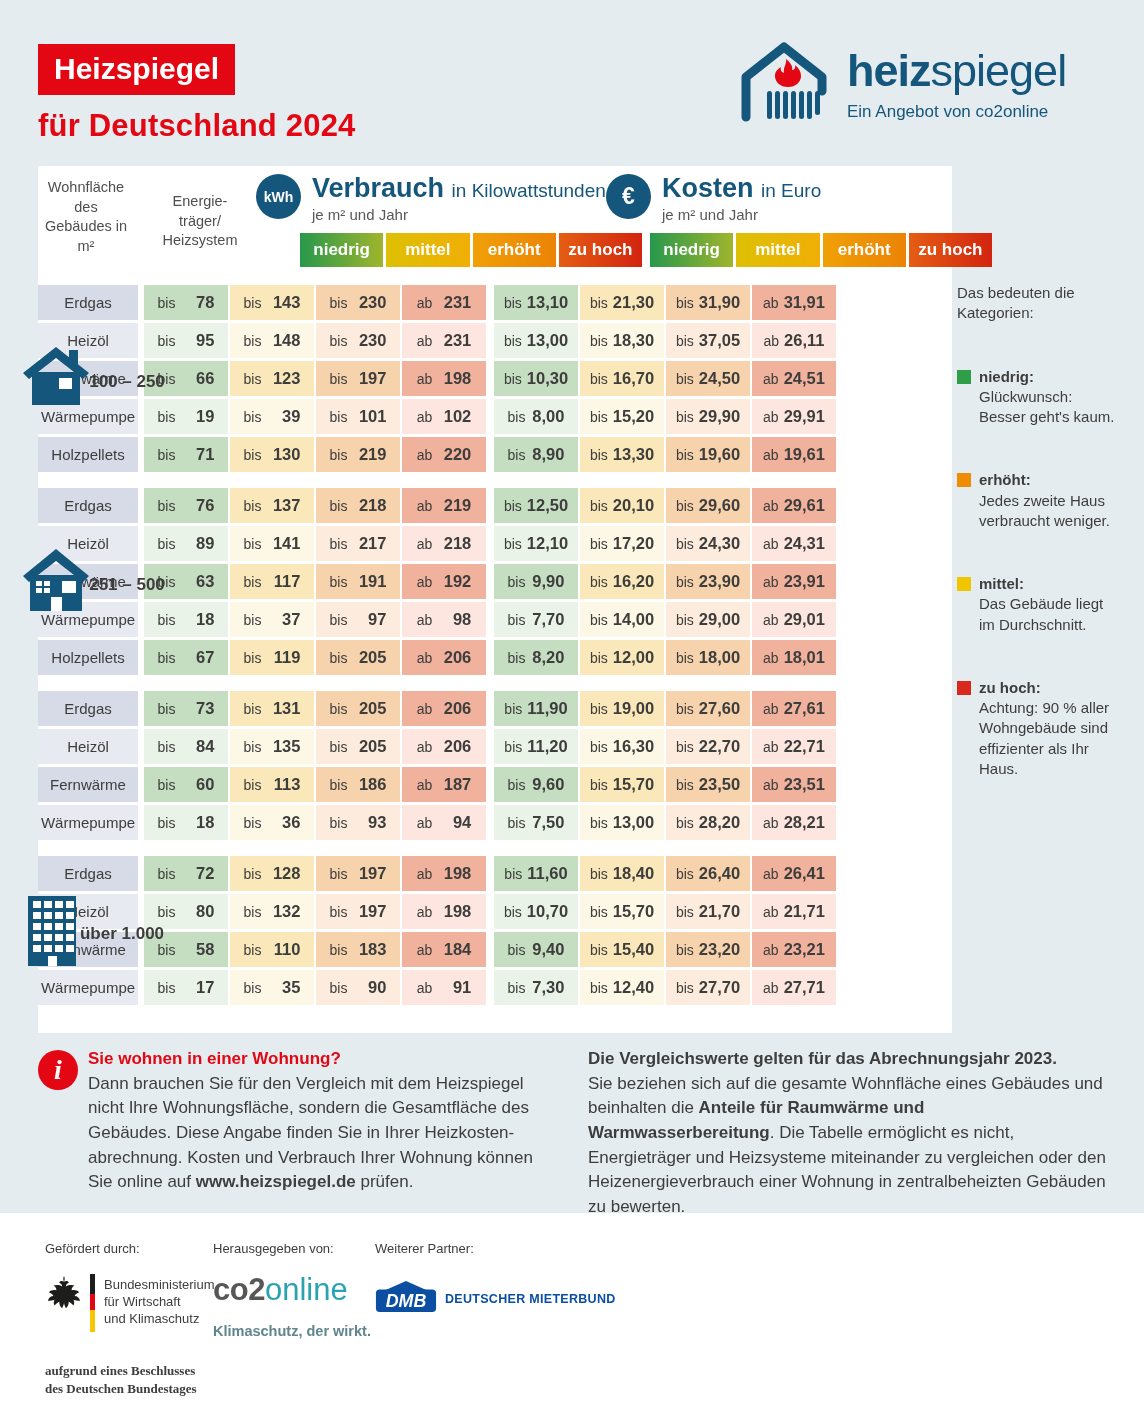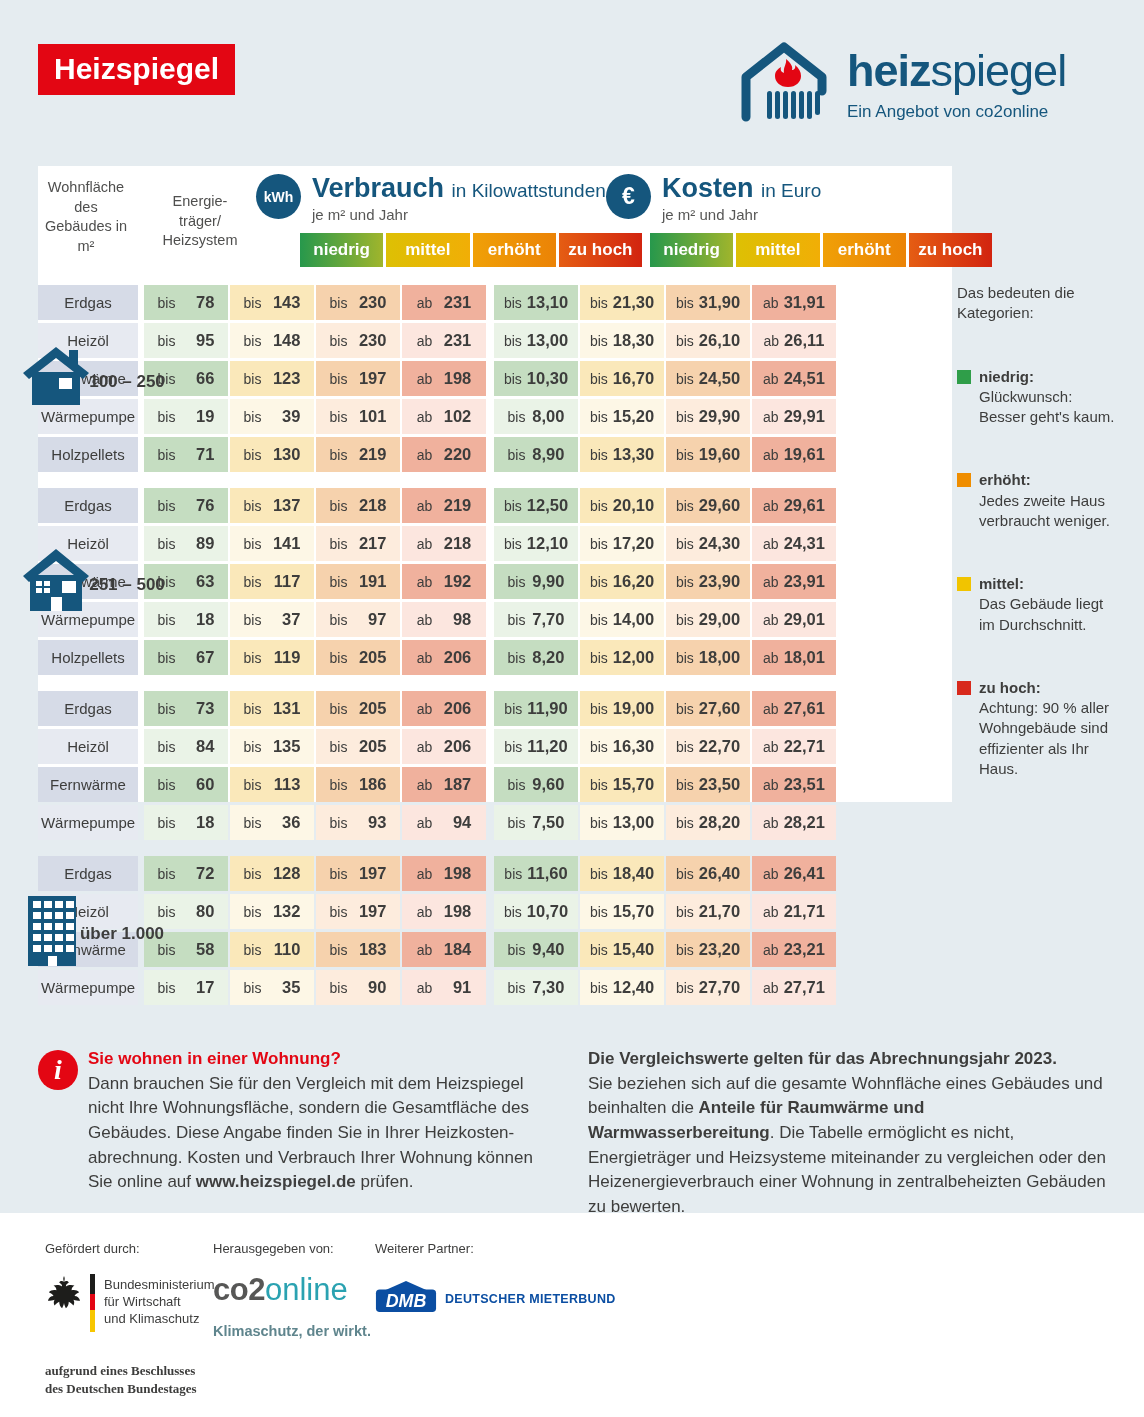--- a/index.html
+++ b/index.html
@@ -11,21 +11,21 @@
   .hdr{position:absolute;left:38px;top:44px;}
   .badge{display:inline-block;background:#e30613;color:#fff;font-weight:bold;font-size:30px;
          line-height:1;padding:10px 16px 11px 16px;}
   .main-title{color:#e30613;font-weight:bold;font-size:31px;margin-top:13px;letter-spacing:0.2px;}
   .brand{position:absolute;left:736px;top:40px;display:flex;gap:15px;align-items:flex-start;}
   .logotype{font-size:45px;line-height:1;color:#15567d;letter-spacing:-1px;margin-top:8px;}
   .lt-b{font-weight:bold;}
   .brand-sub{font-size:17px;color:#15567d;margin-top:9px;}
 
   
-  .card{position:absolute;left:38px;top:166px;width:914px;height:636px;background:#fff;}
+  .card{position:absolute;left:38px;top:166px;width:914px;height:867px;background:#fff;}
   .thead{position:relative;height:119px;}
   .h-col1{position:absolute;left:2px;top:12px;width:92px;font-size:14.5px;color:#4f4f4e;
           text-align:center;line-height:1.35;}
   .h-col2{position:absolute;left:114px;top:26px;width:96px;font-size:14.5px;color:#4f4f4e;
           text-align:center;line-height:1.35;}
   .vk-head{position:absolute;top:8px;display:flex;gap:11px;align-items:flex-start;}
   .vk-circle{width:45px;height:45px;border-radius:50%;background:#15567d;color:#fff;flex:none;
              display:flex;align-items:center;justify-content:center;font-weight:bold;}
   .kwh-txt{font-size:14px;} .eur-txt{font-size:23px;}
   .vk-title{font-size:27px;font-weight:bold;color:#15567d;line-height:1.05;}
@@ -98,20 +98,21 @@
   .dmbtext{color:#0b4ea2;font-weight:bold;font-size:12.5px;letter-spacing:0.3px;}
 </style>
 </head>
 <body>
 
 <div class="page">
   <div class="bgband"></div>
 
   <div class="hdr">
     <div class="badge">Heizspiegel</div>
+    <div class="main-title">für Deutschland 2024</div>
   </div>
 
   <div class="brand">
     <span>
       <svg width="96" height="86" viewBox="0 0 96 84">
         <path d="M10 76 V36 L48 6 L86 36 V50" fill="none" stroke="#15567d" stroke-width="9" stroke-linecap="round" stroke-linejoin="round"></path>
         <path d="M52 46c-8 0-13-5-13-11 0-5 3-7 6-9-1 4 1 5 3 6-1-6 3-9 2-14 5 4 7 8 6 11 2 0 4-2 3-5 4 3 6 7 6 11 0 6-5 11-13 11z" fill="#e30613"></path>
         <g fill="#15567d">
           <rect x="31" y="50" width="5" height="28" rx="2.5"></rect>
             <rect x="39" y="50" width="5" height="28" rx="2.5"></rect>
@@ -239,21 +240,21 @@
               <div class="cell c0">
                 <span class="pfx">bis</span>
                 <span class="val">13,00</span>
               </div>
               <div class="cell c1">
                 <span class="pfx">bis</span>
                 <span class="val">18,30</span>
               </div>
               <div class="cell c2">
                 <span class="pfx">bis</span>
-                <span class="val">26,10</span>
+                <span class="val">37,05</span>
               </div>
               <div class="cell c3">
                 <span class="pfx">ab</span>
                 <span class="val">26,11</span>
               </div>
             </div>
             <div class="row">
               <div class="rlabel">Fernwärme</div>
               <div class="cell c0">
                 <span class="pfx">bis</span>

